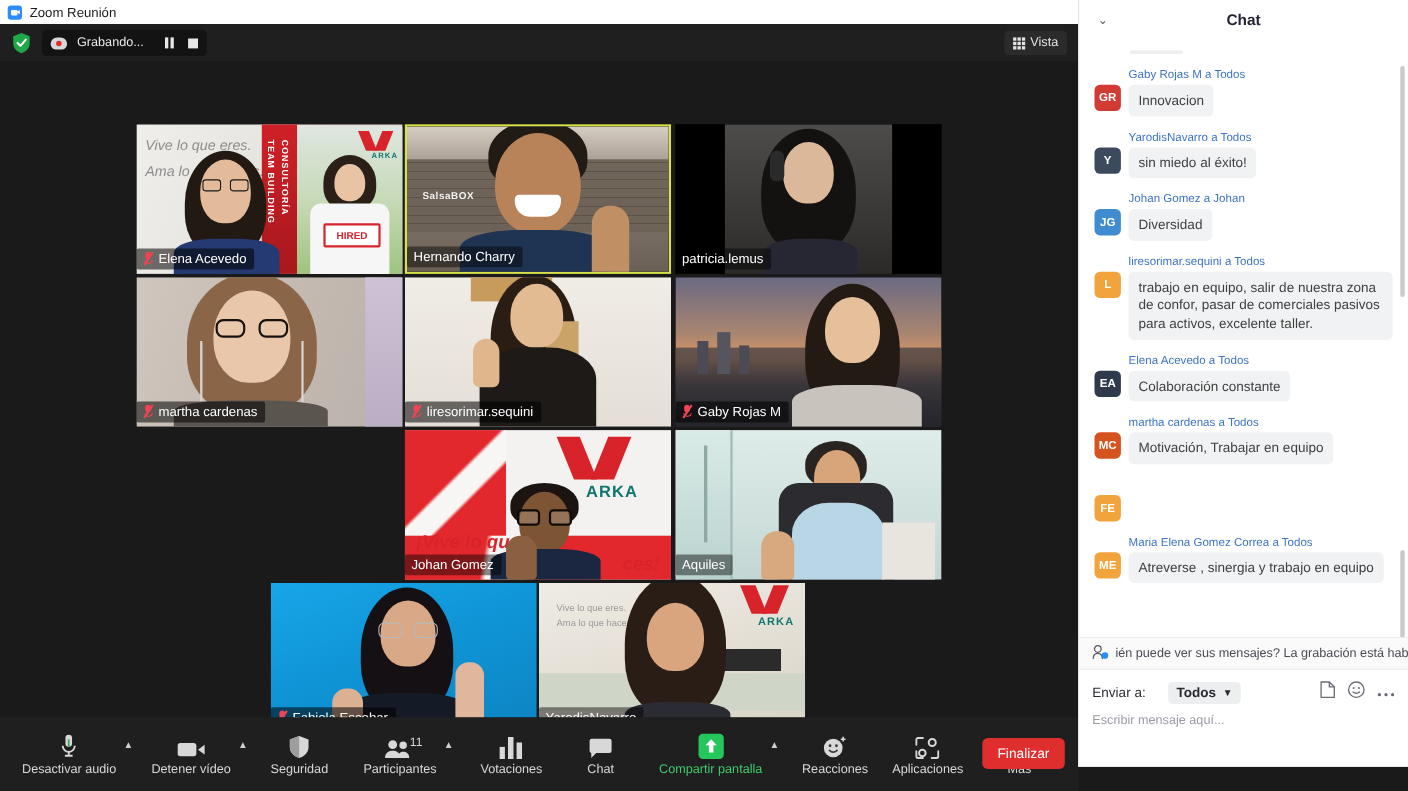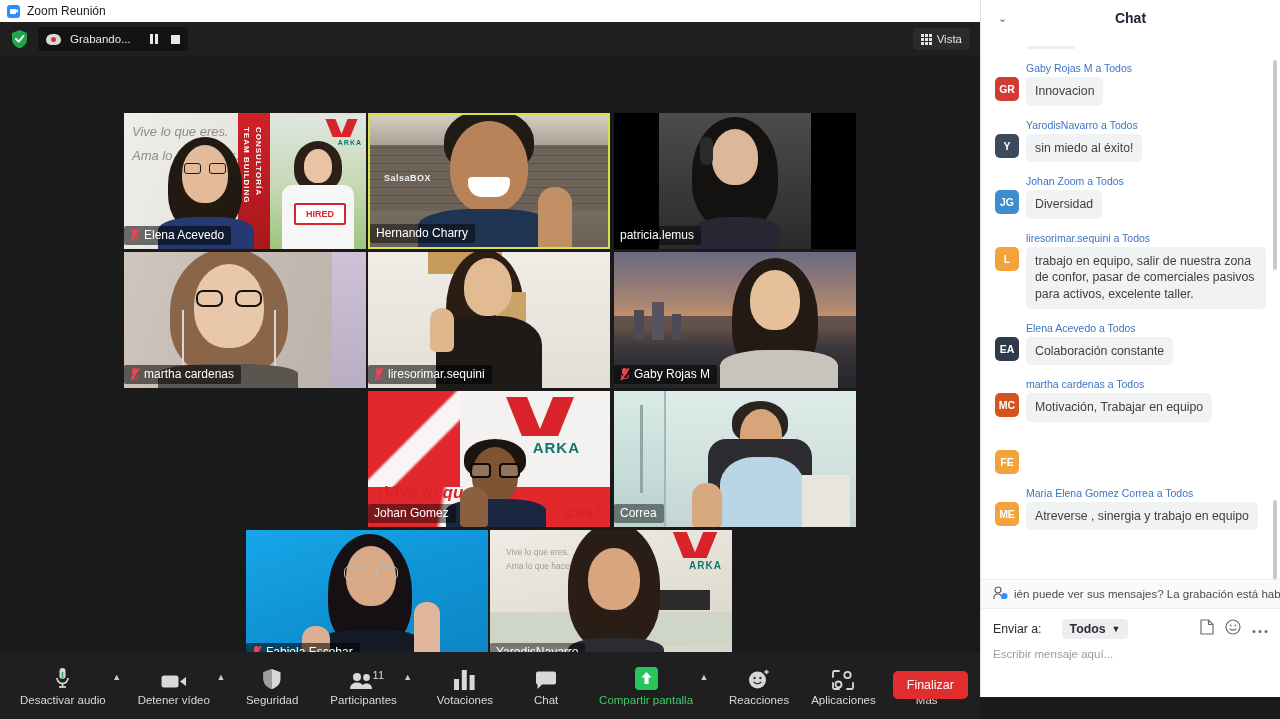--- a/index.html
+++ b/index.html
@@ -468,21 +468,21 @@
         <div class="fill" style="background:linear-gradient(180deg,#dfece9 0%,#cfe0dd 58%,#c3d6d3 100%);"></div>
         <div style="position:absolute; left:0; top:0; width:52px; height:136px; background:linear-gradient(180deg,#d9ebe7,#b9d2ce); border-right:2px solid #9fb9b5;"></div>
         <div style="position:absolute; left:26px; top:14px; width:3px; height:88px; background:#8ea8a4;"></div>
         <div class="hair" style="left:118px; top:10px; width:56px; height:42px; background:#2a2420;"></div>
         <div class="person" style="left:126px; top:18px; width:42px; height:52px; background:#d7a579;"></div>
         <div style="position:absolute; left:94px; top:48px; width:104px; height:88px; background:#2b2b30; border-radius:18px 18px 0 0;"></div>
         <div class="torso" style="left:106px; top:66px; width:84px; height:70px; background:#b9d6e6;"></div>
         <div style="position:absolute; left:78px; top:92px; width:30px; height:44px; background:#d8a87e; border-radius:14px 14px 4px 4px;"></div>
         <div style="position:absolute; right:6px; top:84px; width:48px; height:52px; background:#e8e5de;"></div>
         <div class="namebar plain">
-          <span>Correa</span>
+          <span>Aquiles</span>
         </div>
       </div>
 
       <div class="tile" style="left:246px; top:474px; width:242px; height:136px;">
         <div class="fill" style="background:linear-gradient(160deg,#17a6e8 0%,#0f94d6 48%,#0d84c2 100%);"></div>
         <div class="hair" style="left:82px; top:4px; width:84px; height:116px; background:#151014;"></div>
         <div class="person" style="left:100px; top:16px; width:50px; height:60px; background:#d9a887;"></div>
         <div style="position:absolute; left:98px; top:36px; width:54px; height:14px;">
           <span style="position:absolute;left:0;top:0;width:22px;height:14px;border:1.6px solid #b9b9bb;border-radius:5px;"></span>
           <span style="position:absolute;right:0;top:0;width:22px;height:14px;border:1.6px solid #b9b9bb;border-radius:5px;"></span>
@@ -665,21 +665,21 @@
         <div class="avatar" style="background:#3c4a5e;">Y</div>
         <div class="msg-col">
           <div class="msg-from">YarodisNavarro a Todos</div>
           <div class="msg-bubble">sin miedo al éxito!</div>
         </div>
       </div>
 
       <div class="msg">
         <div class="avatar" style="background:#3f8cd0;">JG</div>
         <div class="msg-col">
-          <div class="msg-from">Johan Zoom a Todos</div>
+          <div class="msg-from">Johan Gomez a Johan</div>
           <div class="msg-bubble">Diversidad</div>
         </div>
       </div>
 
       <div class="msg">
         <div class="avatar" style="background:#f2a33c;">L</div>
         <div class="msg-col">
           <div class="msg-from">liresorimar.sequini a Todos</div>
           <div class="msg-bubble">trabajo en equipo, salir de nuestra zona de confor, pasar de comerciales pasivos para activos, excelente taller.</div>
         </div>

